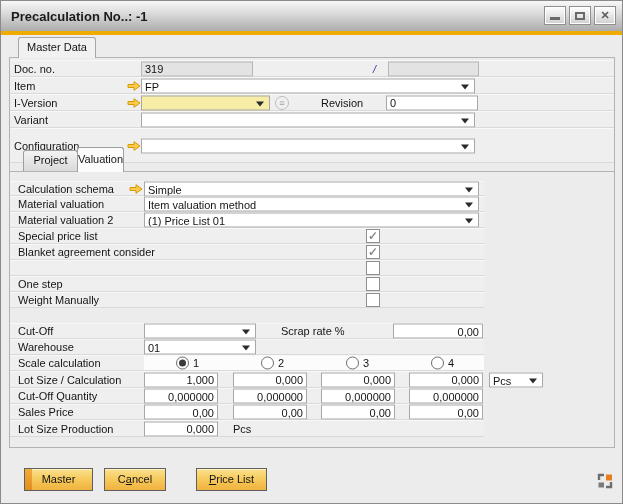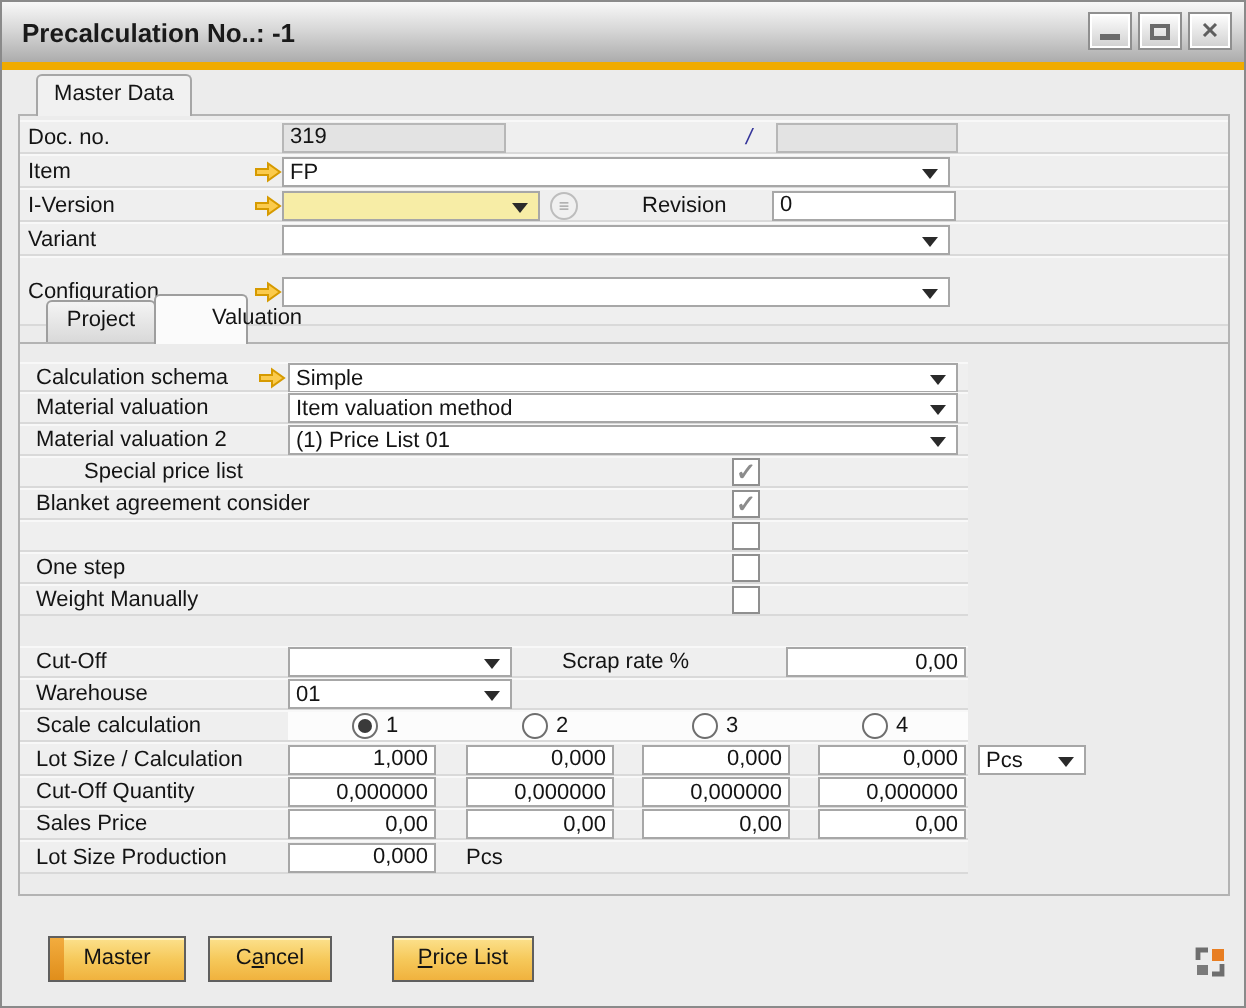--- a/index.html
+++ b/index.html
@@ -17,21 +17,21 @@
   .glyph-max{width:10px;height:8px;border:2px solid #6A6A6A;box-sizing:border-box;}
   .accent{position:absolute;left:0;top:30px;right:0;height:4px;background:#F0AB00;}
   
   .page{position:absolute;left:8px;top:56px;width:604px;height:389px;border:1px solid #B3B3B3;box-sizing:content-box;}
   .tab-m{position:absolute;left:17px;top:36px;width:78px;height:21px;box-sizing:border-box;background:#F1F1F1;
          border:1px solid #A6A6A6;border-bottom:none;border-radius:3px 3px 0 0;text-align:center;line-height:19px;z-index:3;cursor:pointer;}
   .tab-p{position:absolute;left:22px;top:149px;width:55px;height:21px;box-sizing:border-box;
          background:linear-gradient(#F4F4F4,#D9D9D9);border:1px solid #9E9E9E;border-bottom:none;
          border-radius:3px 3px 0 0;text-align:center;line-height:19px;z-index:1;cursor:pointer;}
   .tab-v{position:absolute;left:76px;top:146px;width:47px;height:25px;box-sizing:border-box;background:#FBFBFB;
-         border:1px solid #9E9E9E;border-bottom:none;border-radius:3px 3px 0 0;text-align:center;line-height:22px;z-index:3;cursor:pointer;padding-left:28px;}
+         border:1px solid #9E9E9E;border-bottom:none;border-radius:3px 3px 0 0;text-align:center;line-height:22px;z-index:3;cursor:pointer;}
   .tabline{position:absolute;left:8px;top:170px;width:606px;height:1px;background:#B3B3B3;z-index:2;}
   
   .row{position:absolute;left:9px;box-sizing:border-box;background:#EFEFEF;
        border-bottom:1px solid #D9D9D9;border-top:1px solid #F8F8F8;}
   .rw-u{width:604px;}
   .rw-l{width:474px;}
   .lbl{position:absolute;top:50%;transform:translateY(-50%);white-space:nowrap;color:#141414;}
   .inp{position:absolute;top:50%;transform:translateY(-50%);height:15px;box-sizing:border-box;
        border:1px solid #A7A7A7;background:#FFFFFF;font-family:"Liberation Sans",sans-serif;font-size:11px;
        padding:0 3px;color:#141414;margin:0;}
@@ -174,21 +174,21 @@
 
   <div class="row rw-l" style="top:211px;height:16px;">
     <span class="lbl" style="left:8px;">Material valuation 2</span>
     <div class="cmb" style="left:134px;width:335px;">
       <span class="txt">(1) Price List 01</span>
       <span class="arw"></span>
     </div>
   </div>
 
   <div class="row rw-l" style="top:227px;height:16px;">
-    <span class="lbl" style="left:8px;margin-left:24px;">Special price list</span>
+    <span class="lbl" style="left:8px;">Special price list</span>
     <span class="cb" data-checked="true"></span>
   </div>
   <div class="row rw-l" style="top:243px;height:16px;">
     <span class="lbl" style="left:8px;">Blanket agreement consider</span>
     <span class="cb" data-checked="true"></span>
   </div>
   <div class="row rw-l" style="top:259px;height:16px;">
     <span class="cb" data-checked="false"></span>
   </div>
   <div class="row rw-l" style="top:275px;height:16px;">

